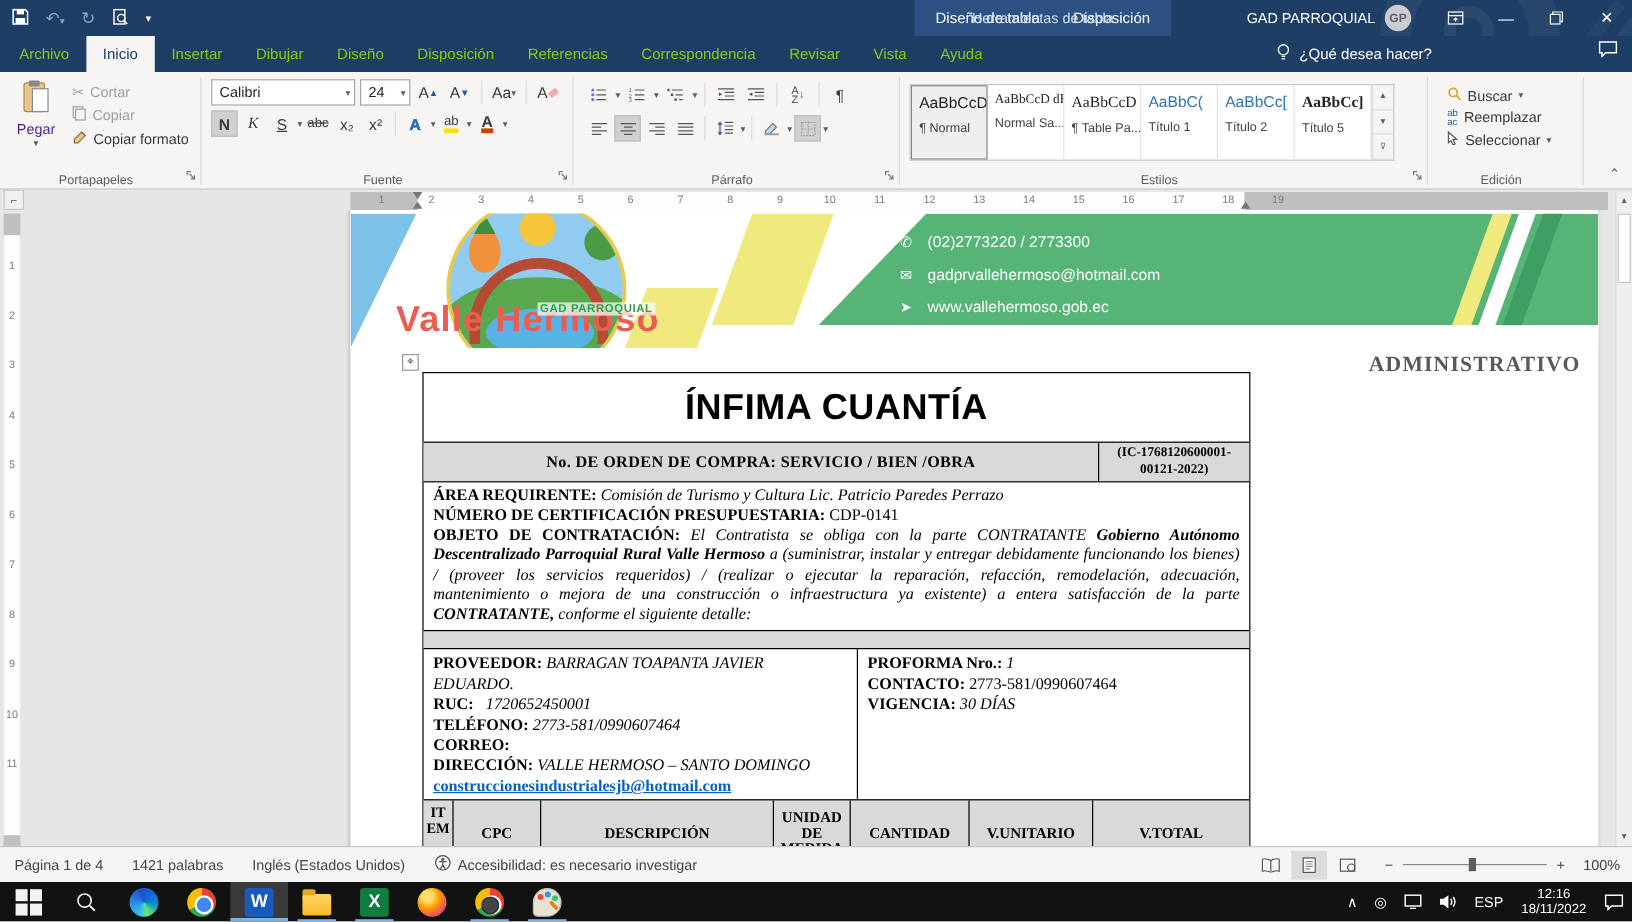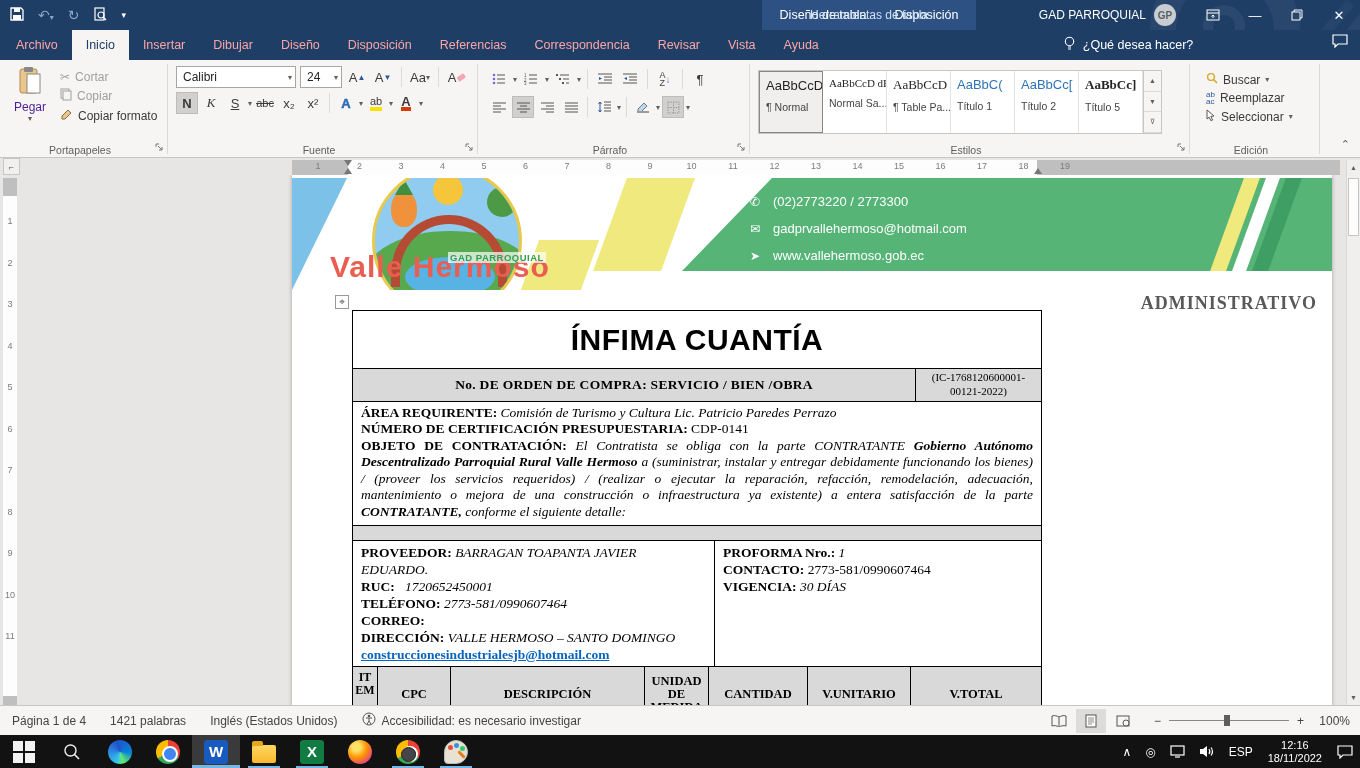--- a/index.html
+++ b/index.html
@@ -21,21 +21,21 @@
   .tb-title { position:absolute; left:0; right:0; top:0; height:30px; display:flex; align-items:center; justify-content:center; color:#fff; font-size:12.5px; z-index:35; pointer-events:none; }
   .ctx-label { position:absolute; left:762px; top:0; width:214px; height:30px; display:flex; align-items:center; justify-content:center; color:#cfe0f1; font-size:12px; z-index:36; }
   .tb-right { position:absolute; right:0; top:0; height:30px; display:flex; align-items:center; z-index:40; }
   .tb-user { color:#fff; font-size:12px; margin-right:8px; }
   .tb-avatar { width:22px; height:22px; border-radius:50%; background:#c9cdd1; color:#5a5f66; font-size:10px; font-weight:bold; display:flex; align-items:center; justify-content:center; margin-right:16px; }
   .winbtn { width:42px; height:30px; display:flex; align-items:center; justify-content:center; color:#fff; font-size:13px; }
   .winbtn svg { display:block; }
 
   
   .tabrow { position:absolute; left:0; top:30px; width:1360px; height:30px; background:#1e3e66; display:flex; align-items:stretch; z-index:32; }
-  .rtab { padding:0 14px; display:flex; align-items:center; color:#fca5a5; font-size:12.5px; white-space:nowrap; }
+  .rtab { padding:0 14px; display:flex; align-items:center; color:#84cc16; font-size:12.5px; white-space:nowrap; }
   .rtab.active { background:#f6f5f4; color:#1e3e66; }
   .rtab.ctx { background:transparent; color:#fff; position:relative; z-index:33; }
   .ctx-tabs { position:absolute; left:762px; top:0; width:214px; height:30px; display:flex; justify-content:center; z-index:33; }
   .tellme { display:flex; align-items:center; gap:7px; color:#fff; font-size:12.5px; margin-left:30px; }
   .feedback { position:absolute; right:12px; top:34px; z-index:40; }
 
   
   .ribbon { position:absolute; left:0; top:60px; width:1360px; height:98px; background:#f6f5f4; border-bottom:1px solid #c8c6c4; display:flex; z-index:20; }
   .rgroup { position:relative; height:98px; padding:4px 4px 18px 4px; }
   .rgroup:after { content:""; position:absolute; right:0; top:4px; bottom:4px; width:1px; background:#dcdad8; }
@@ -99,21 +99,21 @@
   .brand .vh { font-size:30px; font-weight:bold; color:#ea5e52; letter-spacing:1px; }
   .brand .tag { position:absolute; left:118px; top:2px; font-size:9.5px; font-weight:bold; color:#2f9e4f; letter-spacing:.5px; background:rgba(255,255,255,.7); padding:0 2px; }
   .dept { position:absolute; right:15px; top:118px; font-family:"Liberation Serif",serif; font-weight:bold; font-size:18px; letter-spacing:1px; color:#595959; }
   .movehandle { position:absolute; left:43px; top:120px; width:14px; height:14px; border:1px solid #9a9a9a; background:#fdfdfd; color:#555; font-size:10px; line-height:12px; text-align:center; }
 
   
   .form { position:absolute; left:60px; top:135px; width:690px; border:1px solid #000; background:#fff; font-family:"Liberation Serif","DejaVu Serif",serif; color:#000; }
   .f-title { height:57px; display:flex; align-items:center; justify-content:center; font-family:"Liberation Sans",sans-serif; font-weight:bold; font-size:30px; letter-spacing:.5px; }
   .f-order { display:flex; border-top:1px solid #000; background:#d9d9d9; }
   .f-order .lcell { flex:1; display:flex; align-items:center; justify-content:center; font-weight:bold; font-size:13.5px; padding:6px 4px; letter-spacing:.3px; }
-  .f-order .rcell { width:126px; border-left:1px solid #000; display:flex; align-items:center; justify-content:center; text-align:center; font-weight:normal; font-size:11px; line-height:1.25; padding:2px; }
+  .f-order .rcell { width:126px; border-left:1px solid #000; display:flex; align-items:center; justify-content:center; text-align:center; font-weight:bold; font-size:11px; line-height:1.25; padding:2px; }
   .f-details { border-top:1px solid #000; padding:3px 8px 5px 8px; font-size:13.5px; line-height:16.5px; }
   .f-details .just { text-align:justify; }
   .lbl { font-weight:bold; }
   .val-i { font-style:italic; }
   .bi { font-weight:bold; font-style:italic; }
   .f-grayband { height:15px; background:#d9d9d9; border-top:1px solid #000; }
   .f-vendor { display:flex; border-top:1px solid #000; }
   .f-vendor .vleft { width:361px; padding:3px 8px; font-size:13.5px; line-height:17px; }
   .f-vendor .vright { flex:1; border-left:1px solid #000; padding:3px 8px; font-size:13.5px; line-height:17px; }
   .maillink { color:#0563c1; font-weight:bold; text-decoration:underline; }

